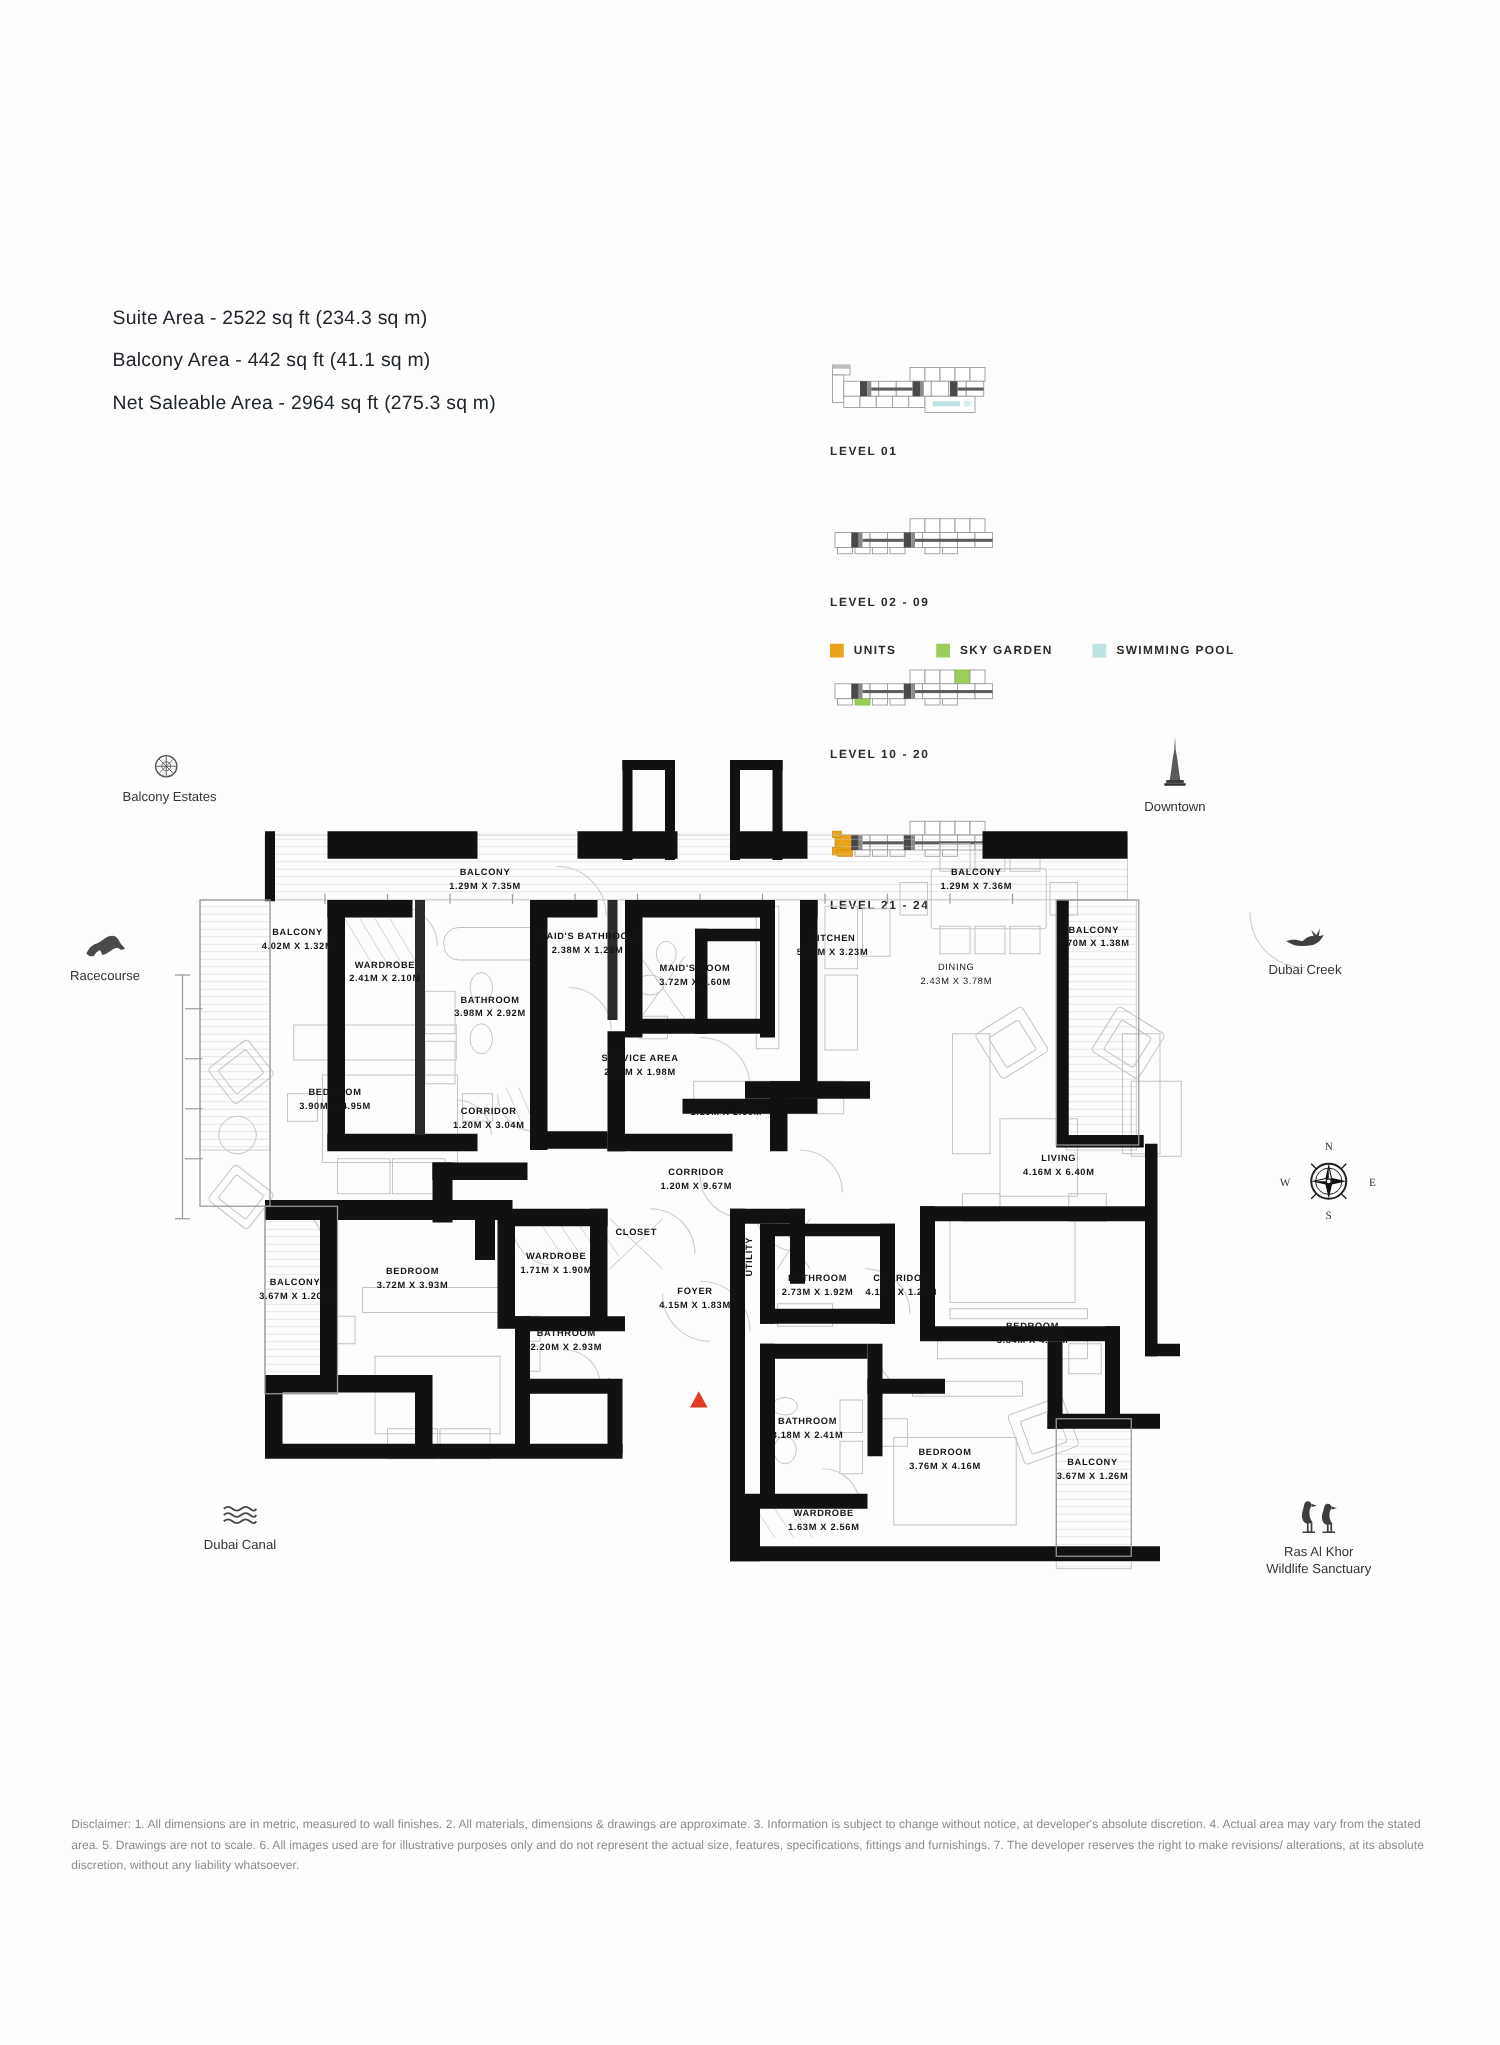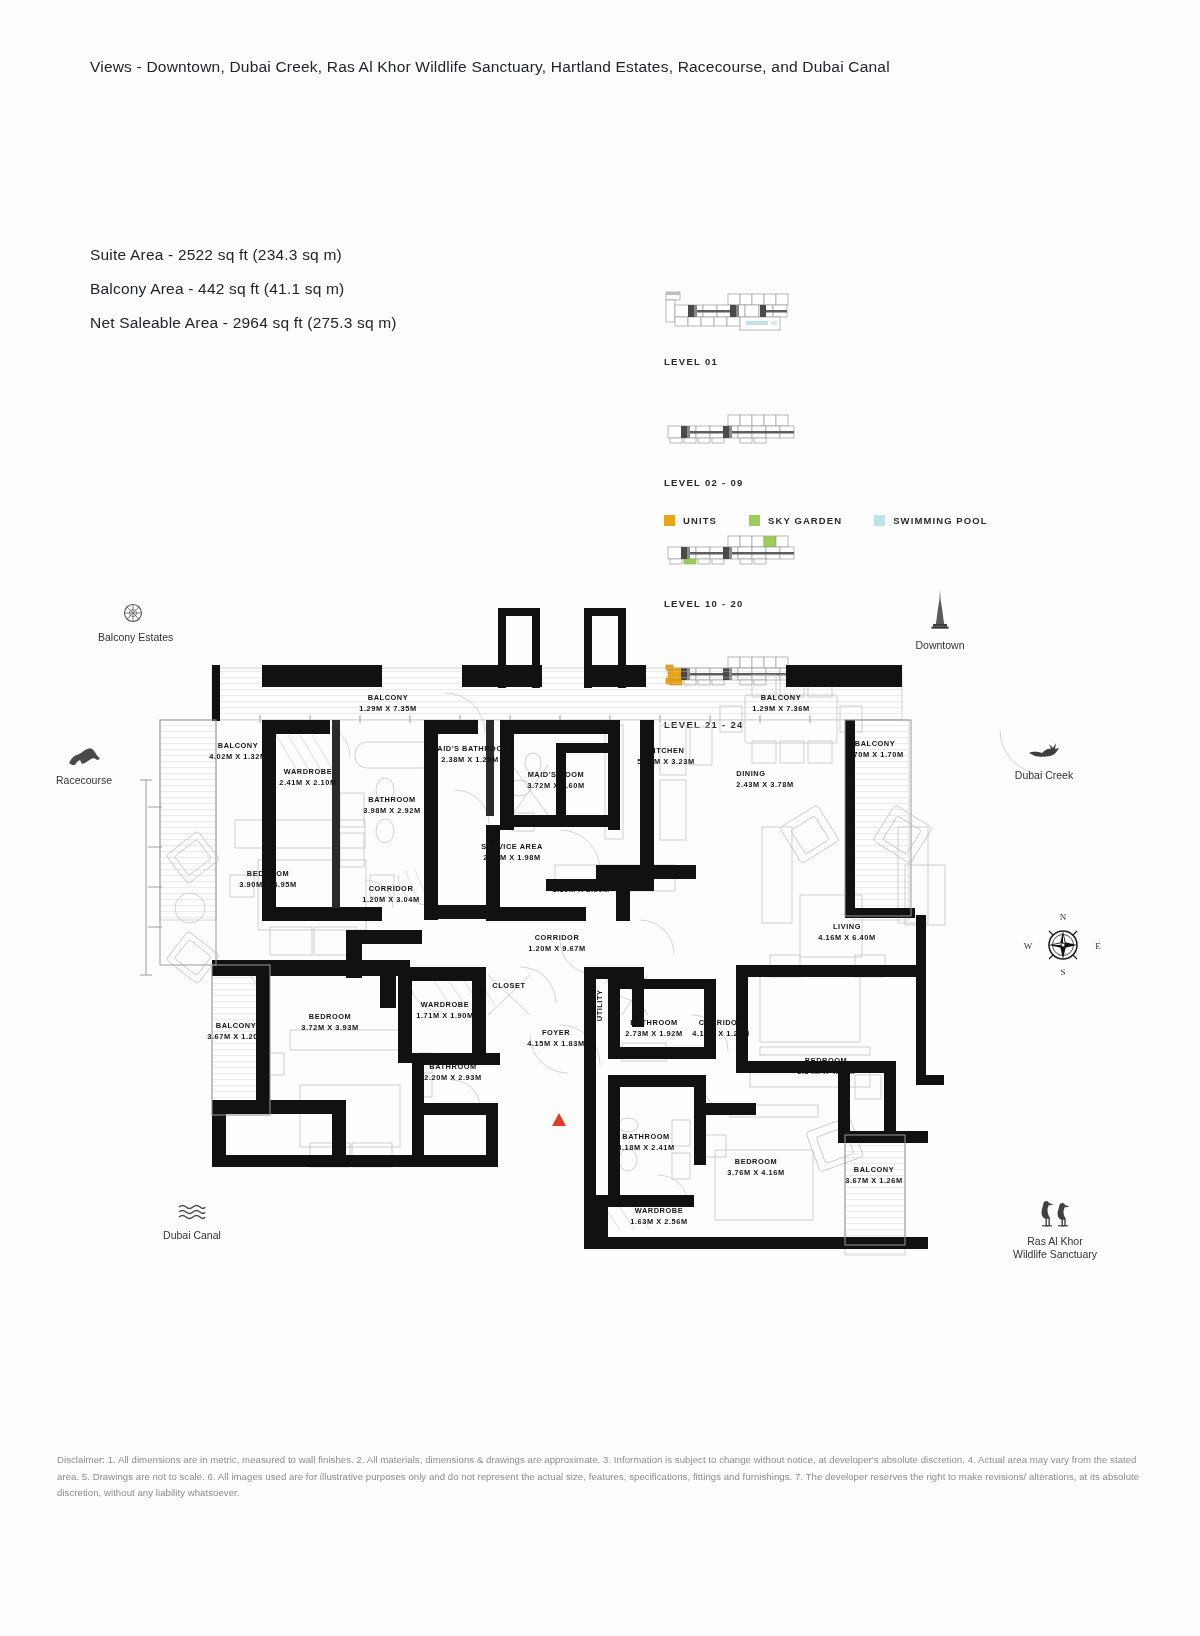--- a/index.html
+++ b/index.html
@@ -51,21 +51,20 @@
   
   .disclaimer {
     position:absolute; left:57px; top:1452px; width:1090px;
     font-size:9.6px; line-height:1.72; color:#8c8c8c; letter-spacing:.05px;
   }
 </style>
 </head>
 <body>
 
 <div class="header">
-  <div class="views">Views - Downtown, Dubai Creek, Ras Al Khor Wildlife Sanctuary, Hartland Estates, Racecourse, and Dubai Canal</div>
 </div>
 
 <div class="areas">
   <div class="area-line">Suite Area - 2522 sq ft (234.3 sq m)</div>
   <div class="area-line">Balcony Area - 442 sq ft (41.1 sq m)</div>
   <div class="area-line">Net Saleable Area - 2964 sq ft (275.3 sq m)</div>
 </div>
 
 <div class="keyplans">
   <div class="kp-grid">
@@ -527,39 +526,39 @@
       <div style="position: absolute; left: 781px; top: 118px; transform: translateX(-50%); text-align: center; white-space: nowrap; font-size: 7.4px; letter-spacing: 0.55px; color: rgb(20, 20, 20); line-height: 1.45; font-weight: 600;">
         <div>BALCONY</div>
         <div>1.29M X 7.36M</div>
       </div>
       <div style="position: absolute; left: 238px; top: 166px; transform: translateX(-50%); text-align: center; white-space: nowrap; font-size: 7.4px; letter-spacing: 0.55px; color: rgb(20, 20, 20); line-height: 1.45; font-weight: 600;">
         <div>BALCONY</div>
         <div>4.02M X 1.32M</div>
       </div>
       <div style="position: absolute; left: 875px; top: 164px; transform: translateX(-50%); text-align: center; white-space: nowrap; font-size: 7.4px; letter-spacing: 0.55px; color: rgb(20, 20, 20); line-height: 1.45; font-weight: 600;">
         <div>BALCONY</div>
-        <div>3.70M X 1.70M</div>
+        <div>3.70M X 1.38M</div>
       </div>
       <div style="position: absolute; left: 308px; top: 192px; transform: translateX(-50%); text-align: center; white-space: nowrap; font-size: 7.4px; letter-spacing: 0.55px; color: rgb(20, 20, 20); line-height: 1.45; font-weight: 600;">
         <div>WARDROBE</div>
         <div>2.41M X 2.10M</div>
       </div>
       <div style="position: absolute; left: 470px; top: 169px; transform: translateX(-50%); text-align: center; white-space: nowrap; font-size: 7.4px; letter-spacing: 0.55px; color: rgb(20, 20, 20); line-height: 1.45; font-weight: 600;">
         <div>MAID'S BATHROOM</div>
         <div>2.38M X 1.29M</div>
       </div>
       <div style="position: absolute; left: 556px; top: 195px; transform: translateX(-50%); text-align: center; white-space: nowrap; font-size: 7.4px; letter-spacing: 0.55px; color: rgb(20, 20, 20); line-height: 1.45; font-weight: 600;">
         <div>MAID'S ROOM</div>
         <div>3.72M X 1.60M</div>
       </div>
       <div style="position: absolute; left: 666px; top: 171px; transform: translateX(-50%); text-align: center; white-space: nowrap; font-size: 7.4px; letter-spacing: 0.55px; color: rgb(20, 20, 20); line-height: 1.45; font-weight: 600;">
         <div>KITCHEN</div>
         <div>5.00M X 3.23M</div>
       </div>
-      <div style="position: absolute; left: 765px; top: 194px; transform: translateX(-50%); white-space: nowrap; font-size: 7.4px; letter-spacing: 0.55px; color: rgb(20, 20, 20); line-height: 1.45; font-weight: 700;">
+      <div style="position: absolute; left: 765px; top: 194px; transform: translateX(-50%); text-align: center; white-space: nowrap; font-size: 7.4px; letter-spacing: 0.55px; color: rgb(20, 20, 20); line-height: 1.45; font-weight: 400;">
         <div>DINING</div>
         <div>2.43M X 3.78M</div>
       </div>
       <div style="position: absolute; left: 392px; top: 220px; transform: translateX(-50%); text-align: center; white-space: nowrap; font-size: 7.4px; letter-spacing: 0.55px; color: rgb(20, 20, 20); line-height: 1.45; font-weight: 600;">
         <div>BATHROOM</div>
         <div>3.98M X 2.92M</div>
       </div>
       <div style="position: absolute; left: 512px; top: 267px; transform: translateX(-50%); text-align: center; white-space: nowrap; font-size: 7.4px; letter-spacing: 0.55px; color: rgb(20, 20, 20); line-height: 1.45; font-weight: 600;">
         <div>SERVICE AREA</div>
         <div>2.51M X 1.98M</div>

